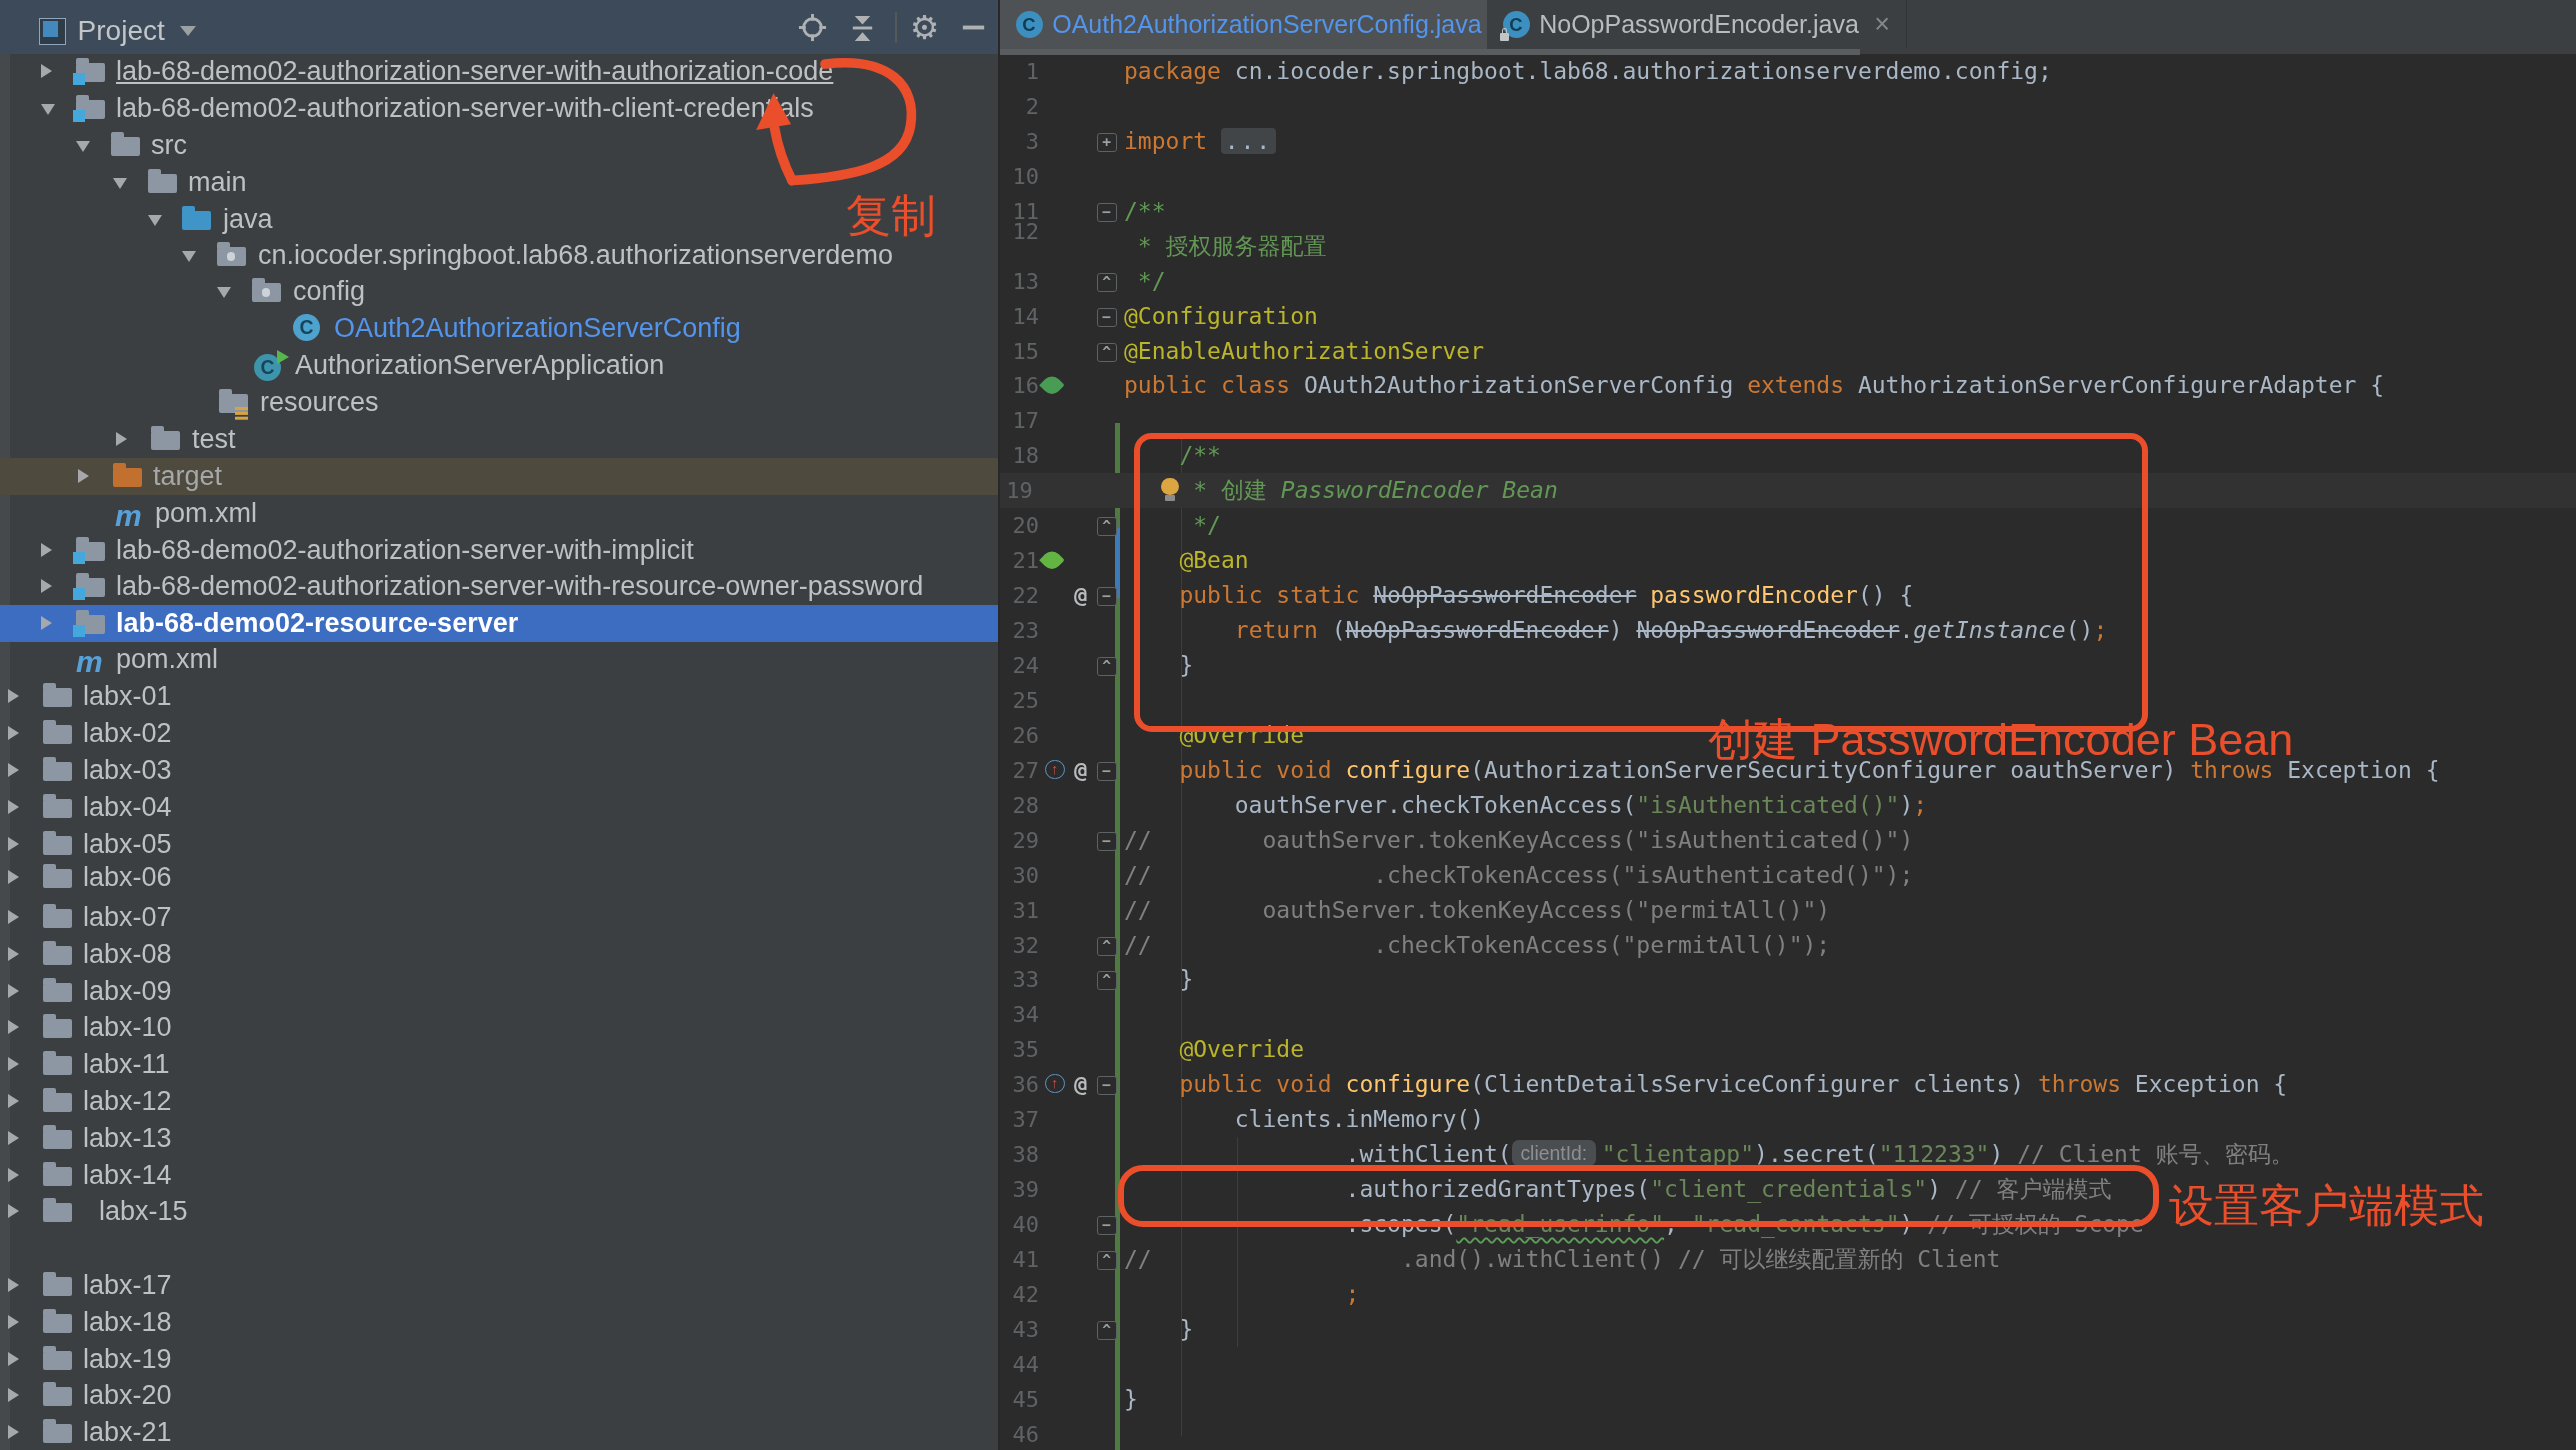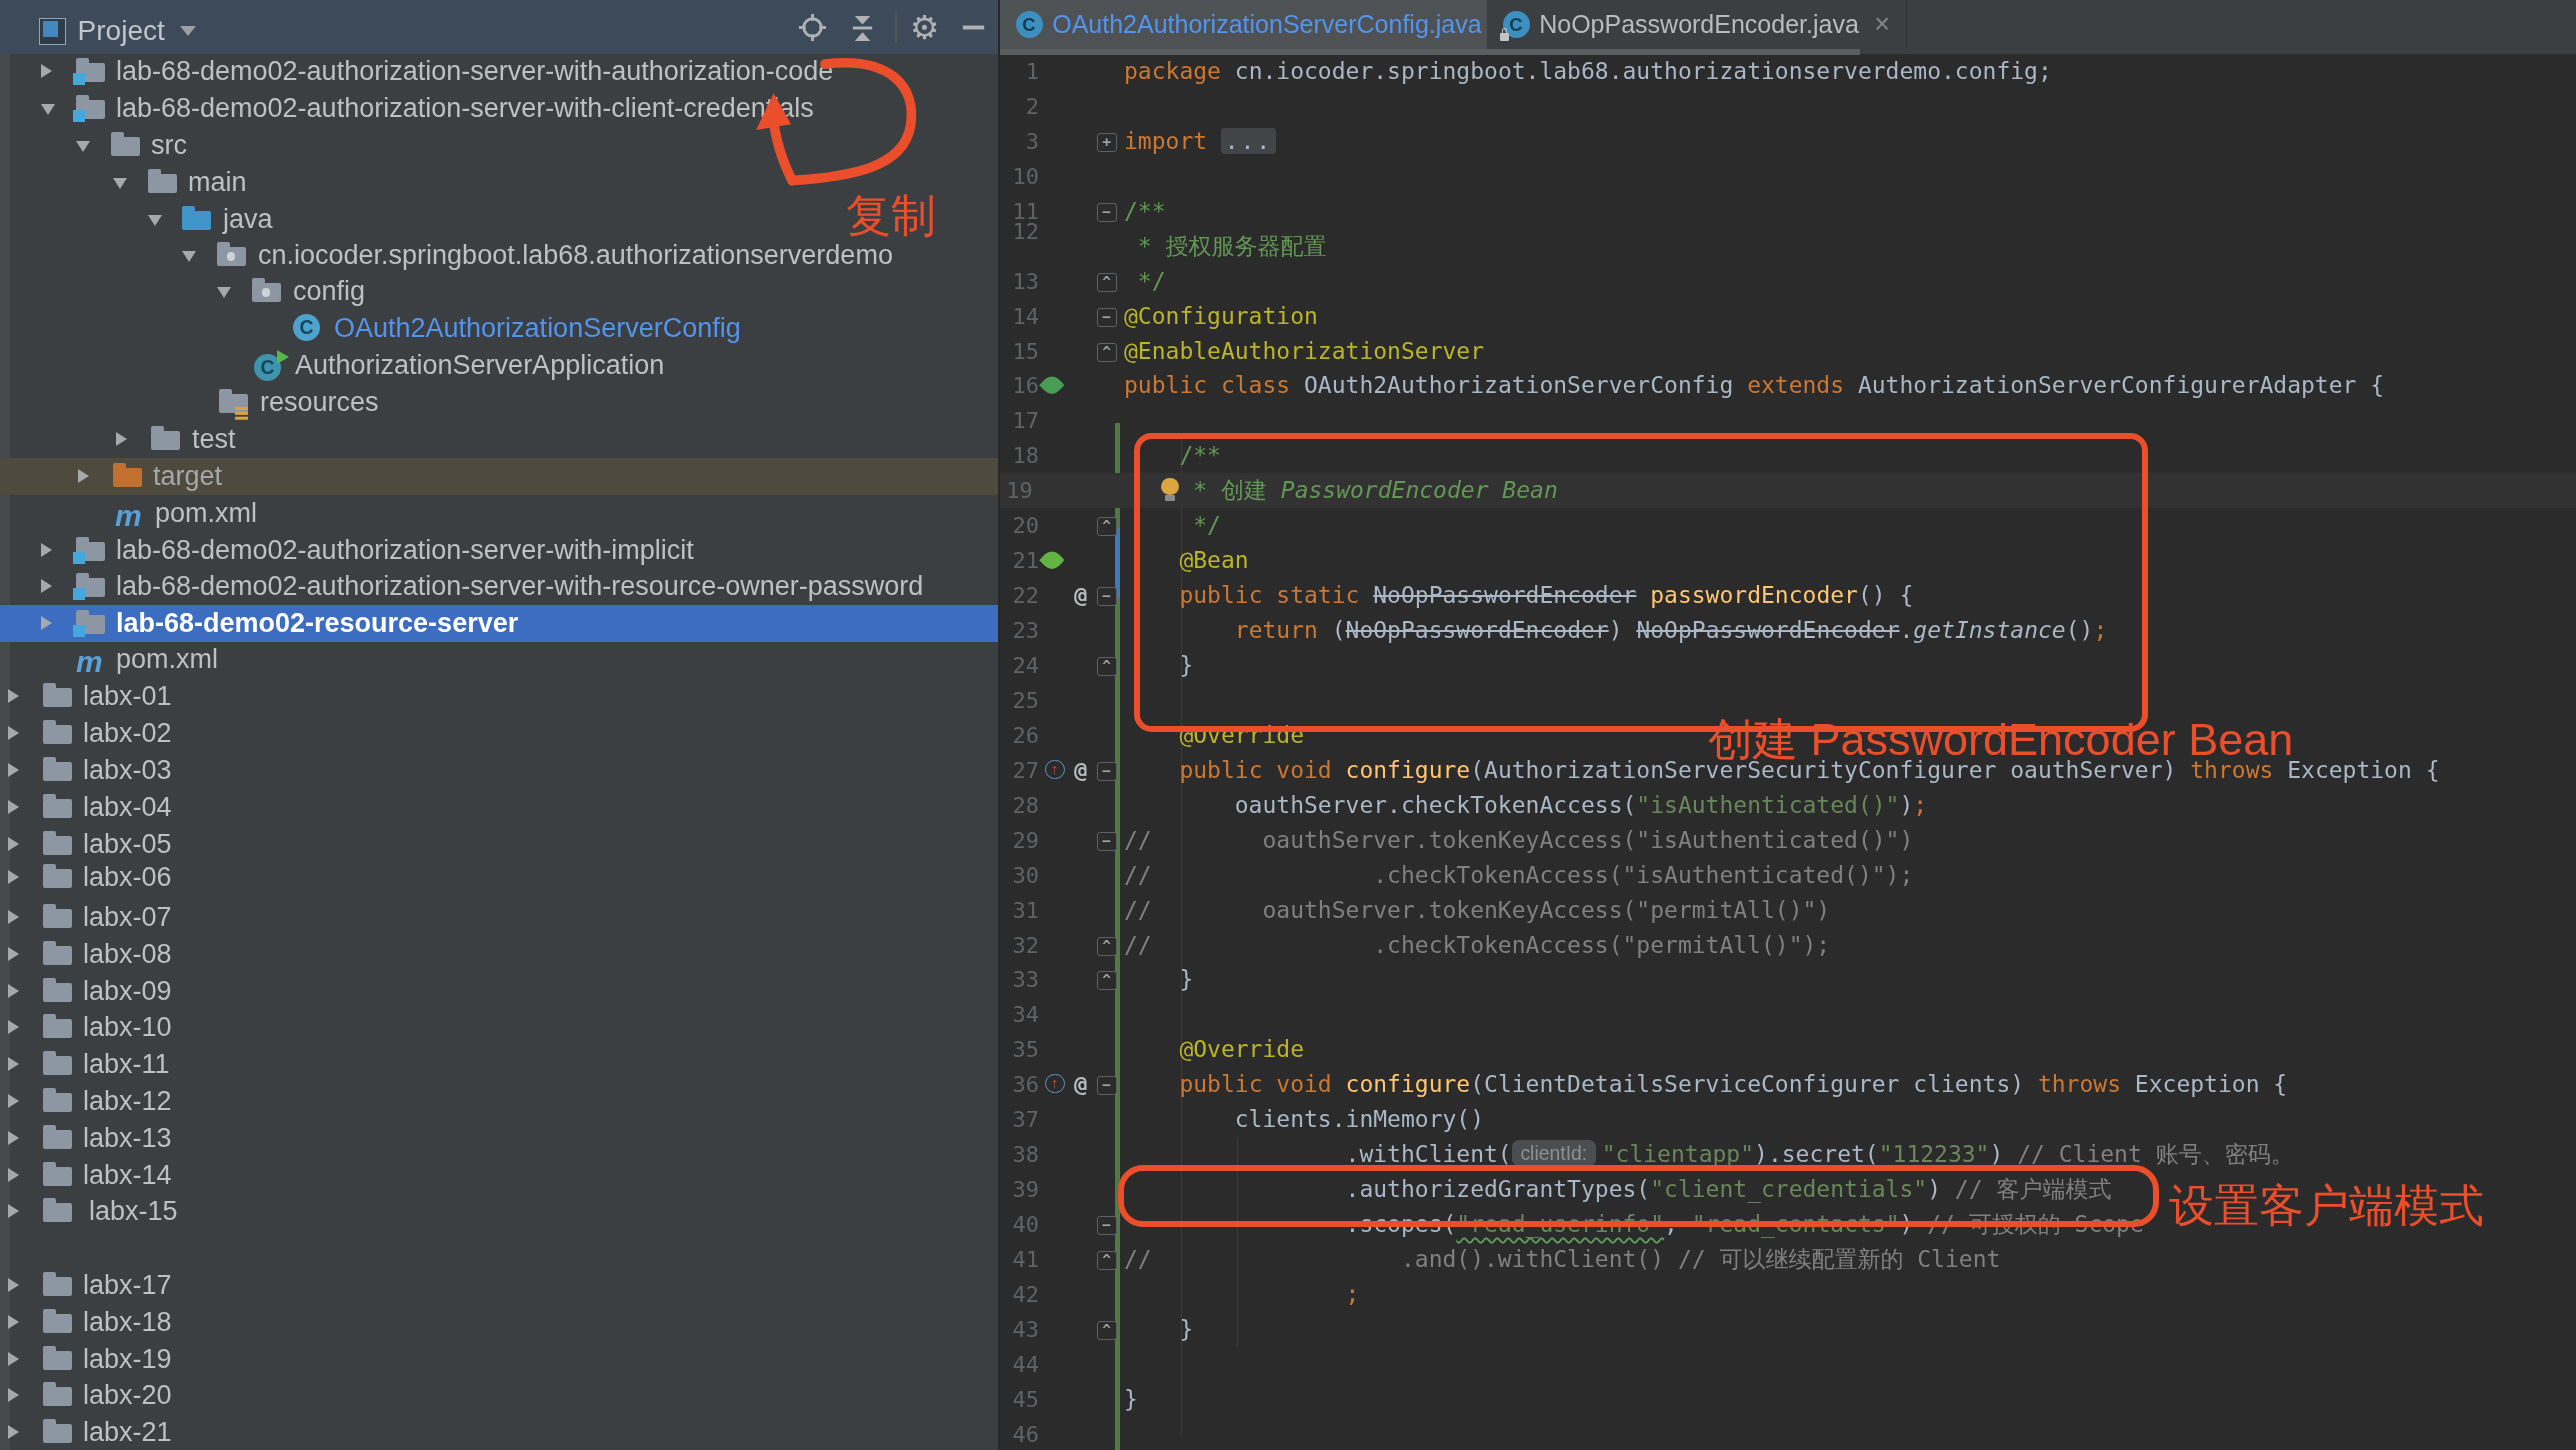--- a/index.html
+++ b/index.html
@@ -121,21 +121,21 @@
   </div>
 </div>
 
 <div id="project-tree-wrap">
   <div id="left-strip"></div>
 <div class="trow" style="top: -1px;">
       <span class="ar c" style="left: 41px;"></span>
       <span class="ti ti-module" style="left: 76px;">
         <span class="fold-base"></span>
       </span>
-      <span class="lbl" style="left: 116px;">lab-68-demo02-authorization-server-with-authorization-code</span>
+      <span class="lbl" style="left: 116px; text-decoration: underline;">lab-68-demo02-authorization-server-with-authorization-code</span>
     </div>
     <div class="trow" style="top: 36px;">
       <span class="ar e" style="left: 41px;"></span>
       <span class="ti ti-module" style="left: 76px;">
         <span class="fold-base"></span>
       </span>
       <span class="lbl" style="left: 116px;">lab-68-demo02-authorization-server-with-client-credentials</span>
     </div>
     <div class="trow" style="top: 73px;">
       <span class="ar e" style="left: 76px;"></span>
@@ -329,21 +329,21 @@
       <span class="ti ti-folder" style="left: 43px;">
         <span class="fold-base"></span>
       </span>
       <span class="lbl" style="left: 83px;">labx-14</span>
     </div>
     <div class="trow" style="top: 1139px;">
       <span class="ar c" style="left: 7.8px;"></span>
       <span class="ti ti-folder" style="left: 43px;">
         <span class="fold-base"></span>
       </span>
-      <span class="lbl" style="left: 89px;">labx-15</span>
+      <span class="lbl" style="left: 99px;">labx-15</span>
     </div>
     <div class="trow" style="top: 1213px; padding-left: 24px;">
       <span class="ar c" style="left: 7.8px;"></span>
       <span class="ti ti-folder" style="left: 43px;">
         <span class="fold-base"></span>
       </span>
       <span class="lbl" style="left: 83px;">labx-17</span>
     </div>
     <div class="trow" style="top: 1250px;">
       <span class="ar c" style="left: 7.8px;"></span>

